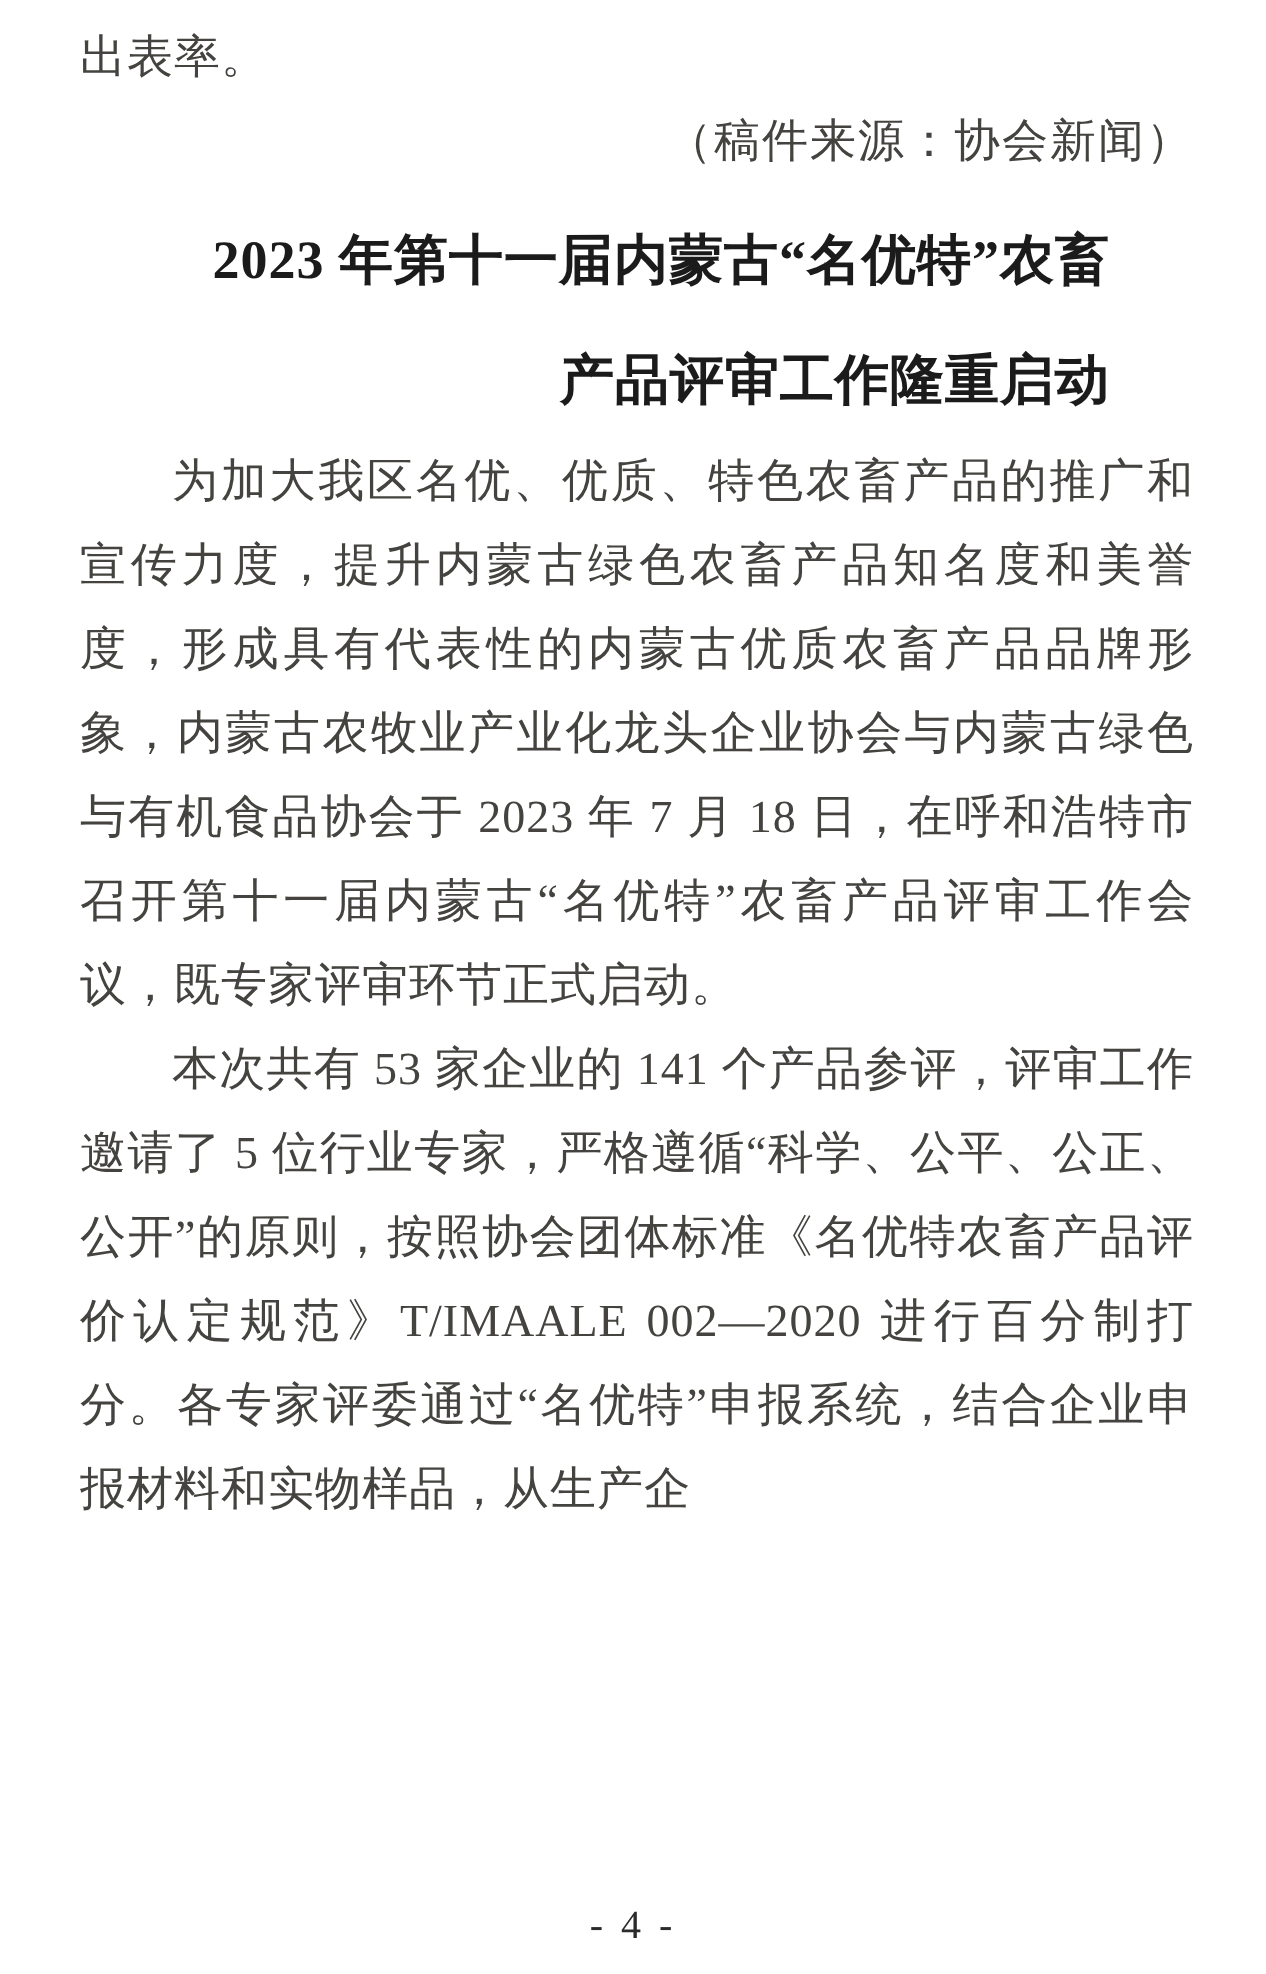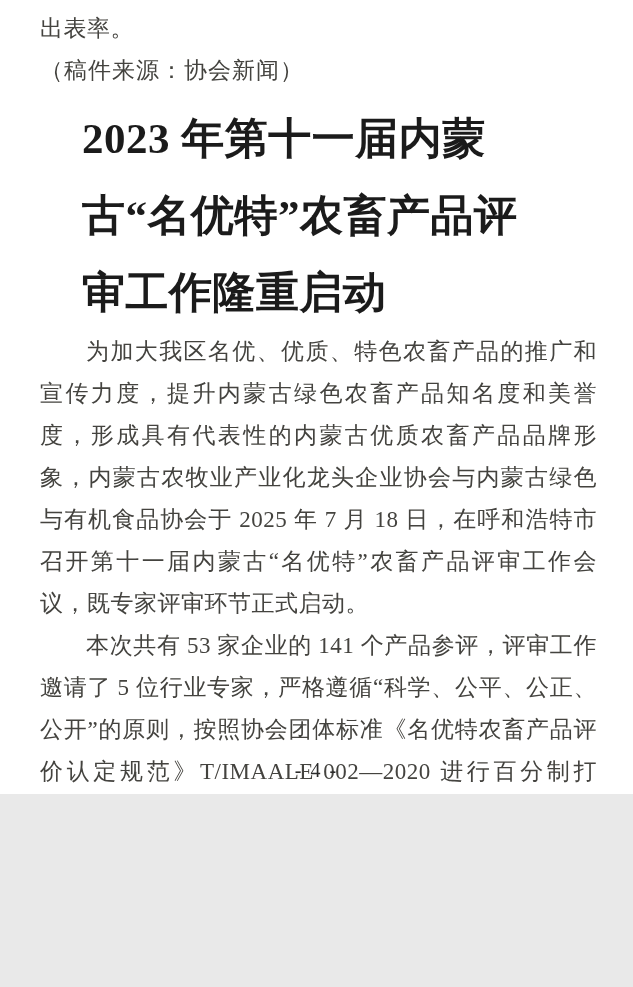--- a/index.html
+++ b/index.html
@@ -3,21 +3,21 @@
 <meta charset="utf-8">
 <style>
   html, body {
     margin: 0;
     padding: 0;
     background: #e9e9e9;
   }
   .page {
     position: relative;
     width: 633px;
-    height: 794px;
+    height: 987px;
     margin: 0 auto;
     background: var(--page-bg, #ffffff);
     overflow: hidden;
     font-family: "Liberation Serif", "DejaVu Serif", serif;
   }
   .content {
     padding: 8px 36px 0 40px;
   }
   .body-par {
     margin: 0;
@@ -29,29 +29,30 @@
     color: var(--body-color, #44433f);
   }
   .body-par.indent {
     text-indent: 2em;
   }
   .source-note {
     margin: 0;
     font-size: 23px;
     line-height: 42px;
     letter-spacing: 1px;
+    text-align: right;
     color: var(--body-color, #44433f);
   }
   .article-title {
     margin: 8px 0 0 0;
     padding: 0 42px;
-    font-size: 43px;
+    font-size: 27px;
     font-weight: bold;
-    line-height: 77px;
-    text-align: left;
+    line-height: 60px;
+    text-align: right;
     letter-spacing: 0.5px;
     color: var(--heading-color, #1b1b1b);
   }
   .footer {
     position: absolute;
     left: 0;
     right: 0;
     bottom: 12px;
     text-align: center;
   }
@@ -68,21 +69,21 @@
 <div class="page">
   <div class="content">
 
     <p class="body-par">出表率。</p>
 
 
     <p class="source-note">（稿件来源：协会新闻）</p>
 
     <h1 class="article-title">2023 年第十一届内蒙古“名优特”农畜产品评审工作隆重启动</h1>
 
-    <p class="body-par indent">为加大我区名优、优质、特色农畜产品的推广和宣传力度，提升内蒙古绿色农畜产品知名度和美誉度，形成具有代表性的内蒙古优质农畜产品品牌形象，内蒙古农牧业产业化龙头企业协会与内蒙古绿色与有机食品协会于 2025 年 7 月 18 日，在呼和浩特市召开第十一届内蒙古“名优特”农畜产品评审工作会议，既专家评审环节正式启动。</p>
+    <p class="body-par indent">为加大我区名优、优质、特色农畜产品的推广和宣传力度，提升内蒙古绿色农畜产品知名度和美誉度，形成具有代表性的内蒙古优质农畜产品品牌形象，内蒙古农牧业产业化龙头企业协会与内蒙古绿色与有机食品协会于 2023 年 7 月 18 日，在呼和浩特市召开第十一届内蒙古“名优特”农畜产品评审工作会议，既专家评审环节正式启动。</p>
 
     <p class="body-par indent">本次共有 53 家企业的 141 个产品参评，评审工作邀请了 5 位行业专家，严格遵循“科学、公平、公正、公开”的原则，按照协会团体标准《名优特农畜产品评价认定规范》T/IMAALE 002—2020 进行百分制打分。各专家评委通过“名优特”申报系统，结合企业申报材料和实物样品，从生产企</p>
 
   </div>
 
   <div class="footer">
     <span class="page-number">- 4 -</span>
   </div>
 </div>
 

